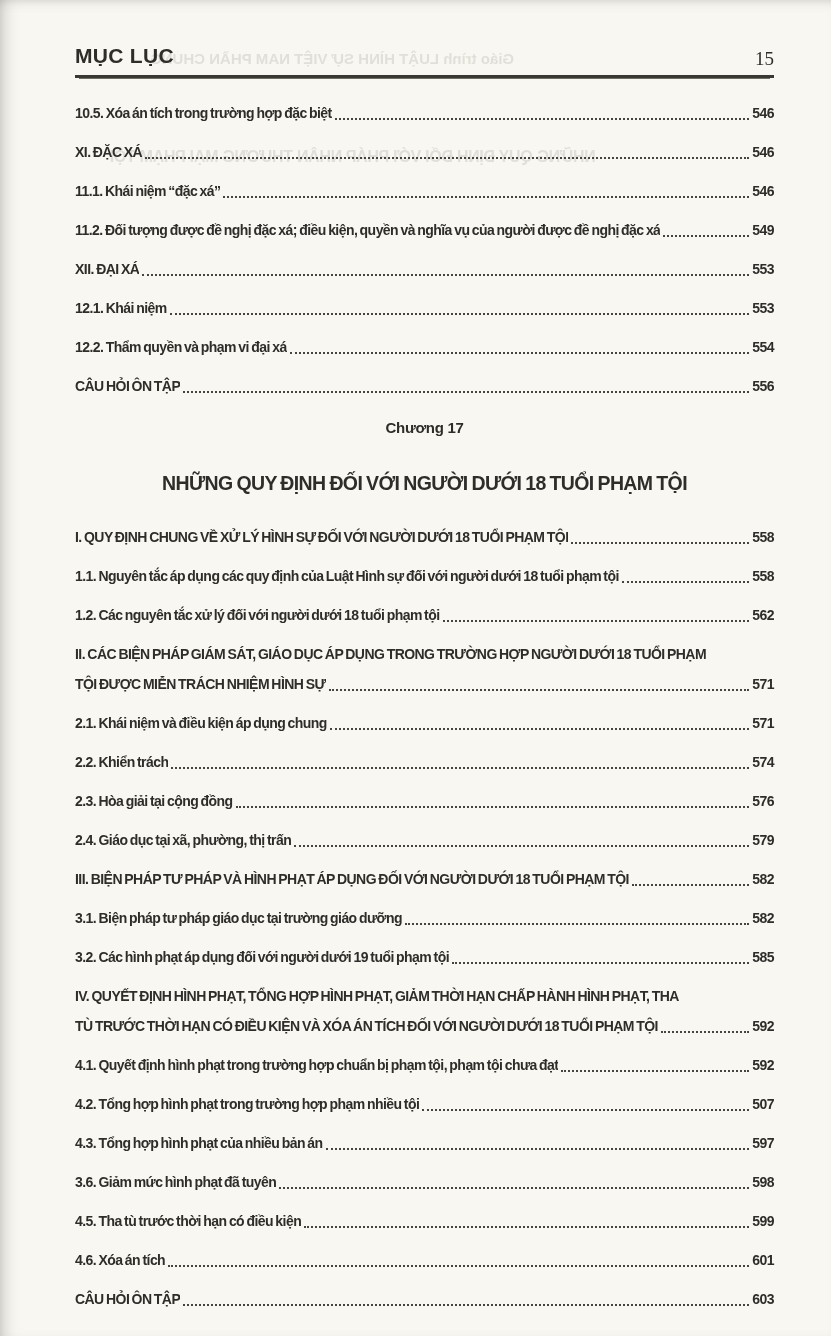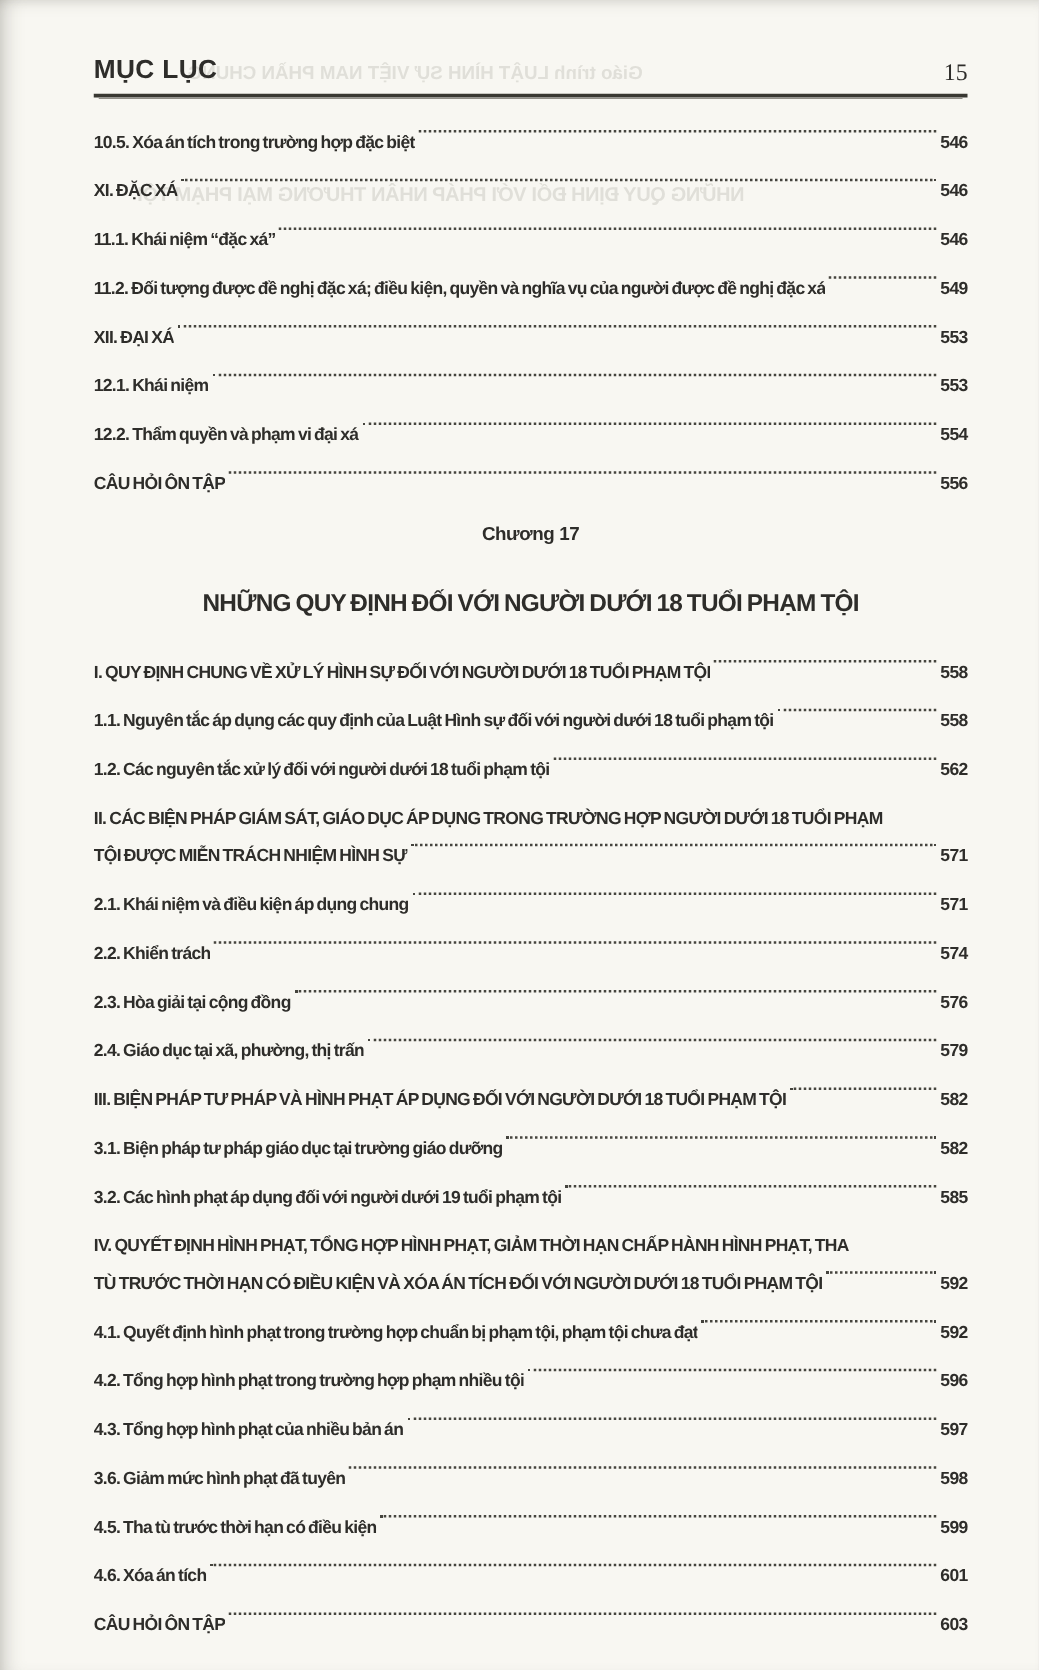--- a/index.html
+++ b/index.html
@@ -51,21 +51,21 @@
   .toc {
     position:absolute; left:75px; right:57px; top:104px;
   }
   .toc-entry {
     font-size:14px; font-weight:700;
     letter-spacing:-0.55px; word-spacing:-1px;
     line-height:19px;
     margin-bottom:20px;
   }
   .entry-row {
-    display:flex; align-items:flex-start;
+    display:flex; align-items:flex-end;
   }
   .entry-label {
     white-space:nowrap;
     flex:0 1 auto; min-width:0; overflow:hidden;
   }
   .leader-dots {
     flex:1 1 8px; min-width:8px;
     border-bottom:2px dotted #45443e;
     margin:0 3px 3px 3px;
   }
@@ -260,21 +260,21 @@
           <div class="entry-row">
             <span class="entry-label">4.1. Quyết định hình phạt trong trường hợp chuẩn bị phạm tội, phạm tội chưa đạt</span>
             <span class="leader-dots"></span>
             <span class="entry-page">592</span>
           </div>
         </div>
         <div class="toc-entry">
           <div class="entry-row">
             <span class="entry-label">4.2. Tổng hợp hình phạt trong trường hợp phạm nhiều tội</span>
             <span class="leader-dots"></span>
-            <span class="entry-page">596</span>
+            <span class="entry-page">507</span>
           </div>
         </div>
         <div class="toc-entry">
           <div class="entry-row">
             <span class="entry-label">4.3. Tổng hợp hình phạt của nhiều bản án</span>
             <span class="leader-dots"></span>
             <span class="entry-page">597</span>
           </div>
         </div>
         <div class="toc-entry">

